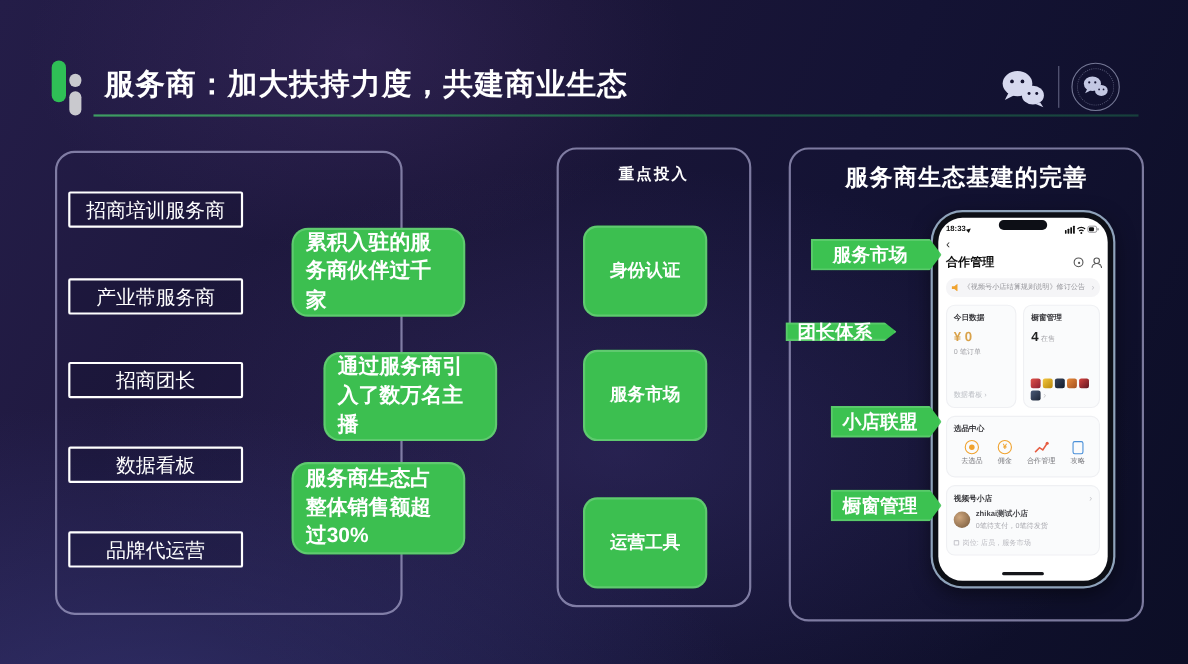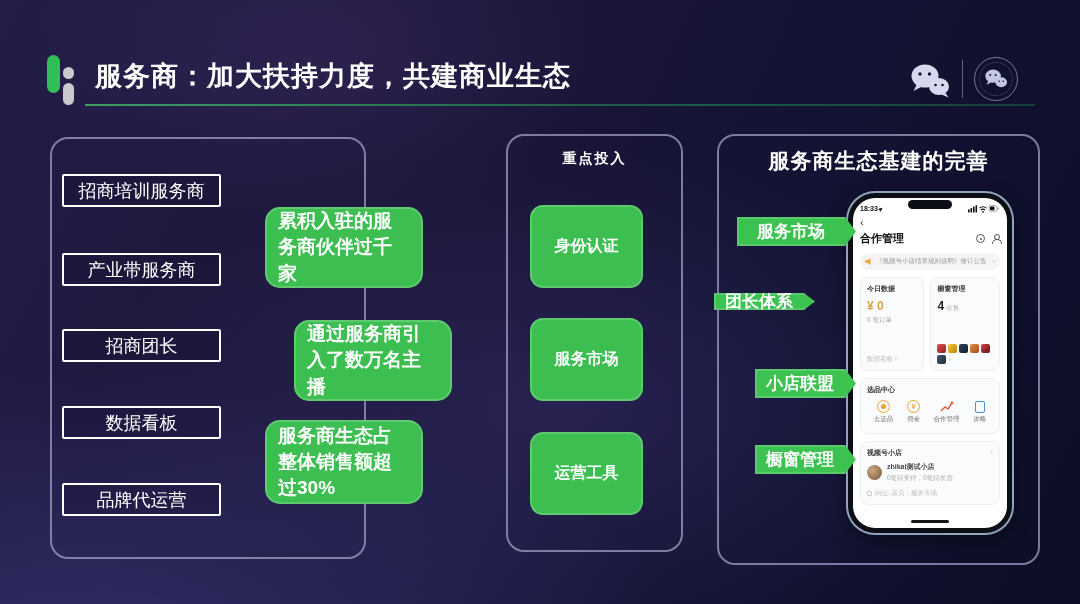--- a/index.html
+++ b/index.html
@@ -173,21 +173,21 @@
 
 <div class="abs hl-box" style="top:207px; height:81px;">累积入驻的服务商伙伴过千家</div>
 <div class="abs hl-box" style="top:320px; height:81px;margin-left:29px;">通过服务商引入了数万名主播</div>
 <div class="abs hl-box" style="top:420px; height:84px;">服务商生态占整体销售额超过30%</div>
 
 <div class="abs panel panel-mid">
   <div class="panel-header">重点投入</div>
 </div>
 <div class="abs mid-box" style="top:205px;">身份认证</div>
 <div class="abs mid-box" style="top:318px;">服务市场</div>
-<div class="abs mid-box" style="top:432px;">运营工具</div>
+<div class="abs mid-box" style="top:452px;">运营工具</div>
 
 <div class="abs panel panel-right">
   <div class="panel-header">服务商生态基建的完善</div>
 </div>
 
 <div class="abs arrow-label al-1">服务市场</div>
 <div class="abs arrow-label al-2">团长体系</div>
 <div class="abs arrow-label al-3">小店联盟</div>
 <div class="abs arrow-label al-4">橱窗管理</div>
 

